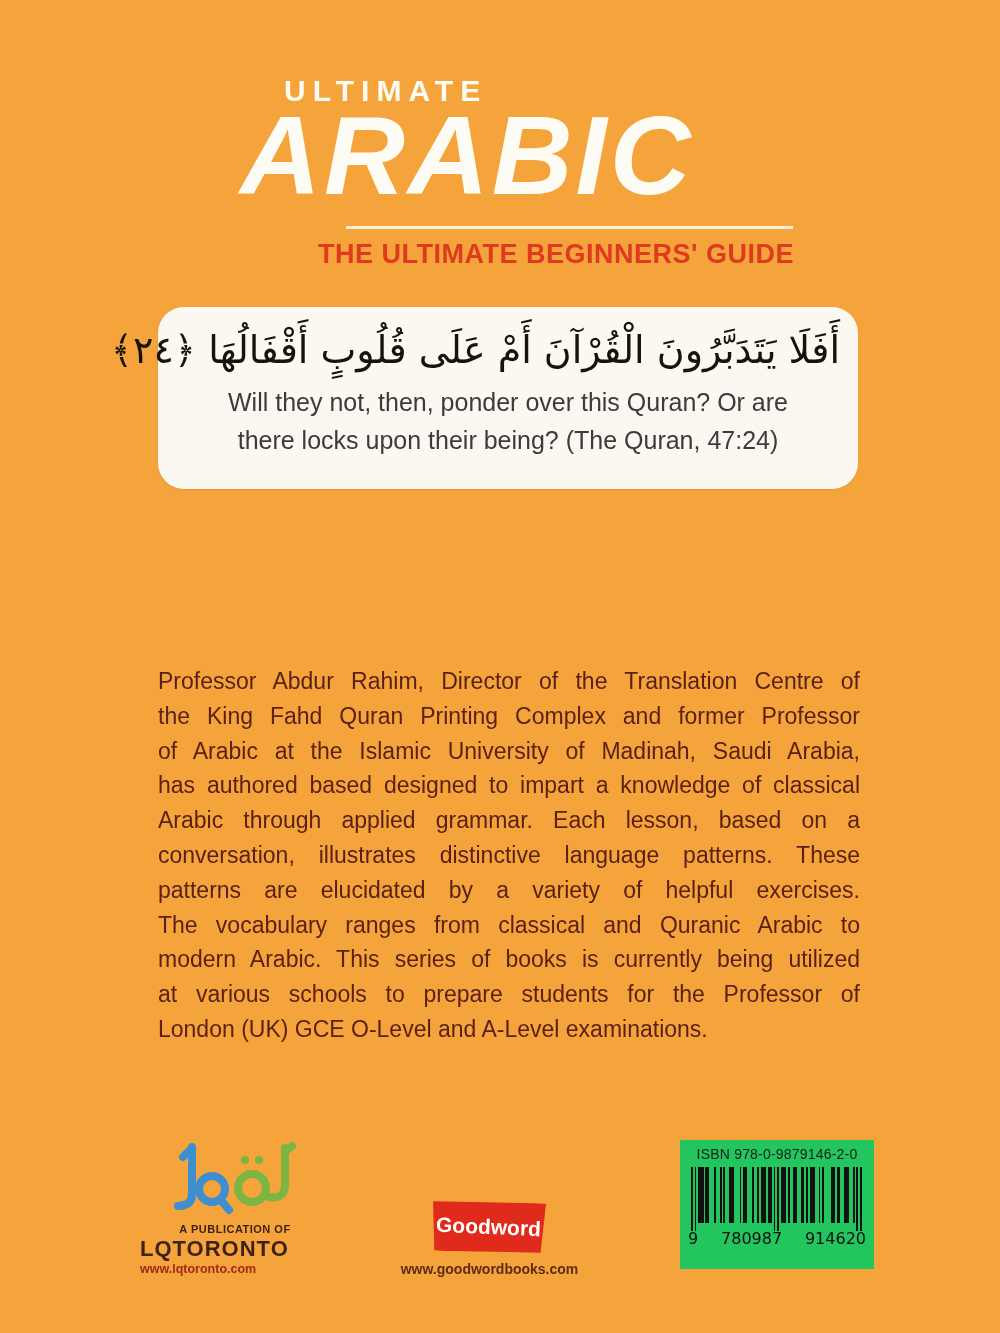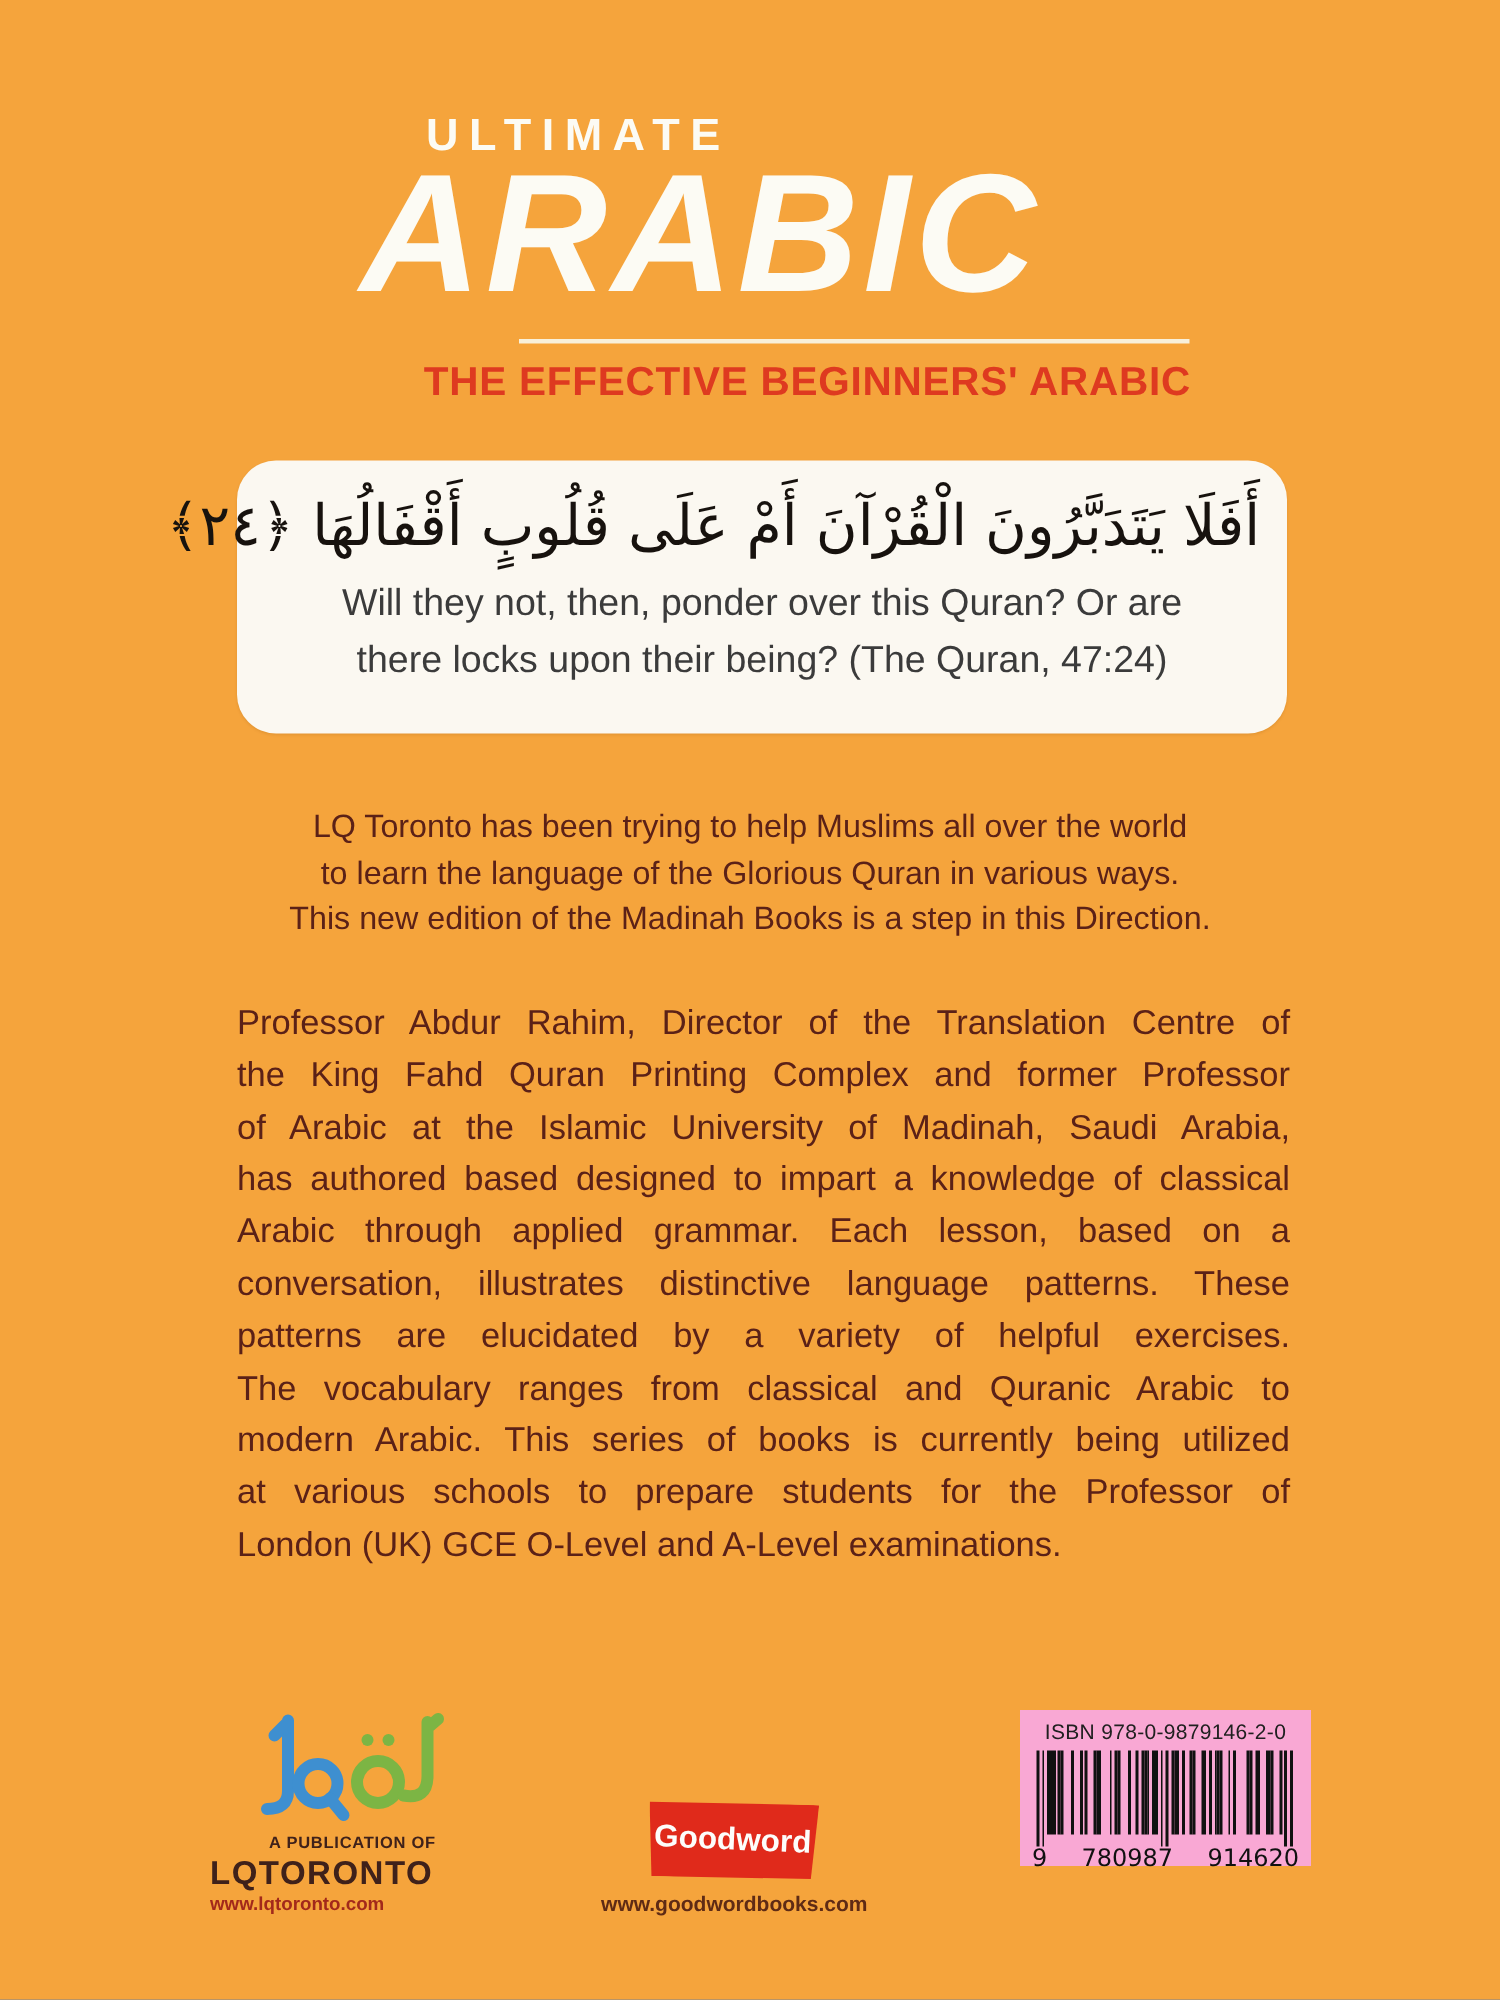--- a/index.html
+++ b/index.html
@@ -82,21 +82,21 @@
     clip-path:polygon(0 5%, 100% 0, 97% 95%, 3% 100%);
     display:flex; align-items:center; justify-content:center;
   }
   .gw-flag span { color:#FDFDFB; font-size:21px; font-weight:bold; }
   .gw-site {
     left:382px; top:1261px; width:215px; text-align:center;
     font-size:14px; font-weight:bold; color:#5F2B15; white-space:nowrap;
   }
 
   
-  .barcode-box { left:680px; top:1140px; width:194px; height:104px; background:#f9a8d4; }
+  .barcode-box { left:680px; top:1140px; width:194px; height:129px; background:#22c55e; }
   .isbn-label {
     margin-top:6px; text-align:center; font-size:14px;
     color:#202020; letter-spacing:0.2px; white-space:nowrap;
   }
   .bars { margin:5px auto 0; width:172px; height:62px; display:flex; align-items:flex-start; }
   .bars i { display:block; height:56px; }
   .bars i.b { background:#111; }
   .bars i.g { height:64px; }
   .bc-digits {
     width:178px; margin:2px auto 0; display:flex; justify-content:space-between;
@@ -104,35 +104,30 @@
   }
 </style>
 </head>
 <body>
 
 <div class="page">
 
   <div class="abs series-label">ULTIMATE</div>
   <div class="abs book-title">ARABIC</div>
   <div class="abs title-rule"></div>
-  <div class="abs tagline">THE EFFECTIVE BEGINNERS' ARABIC</div>
+  <div class="abs tagline">THE ULTIMATE BEGINNERS' GUIDE</div>
 
   <div class="abs quran-box">
     <div class="arabic-verse" dir="rtl">أَفَلَا يَتَدَبَّرُونَ الْقُرْآنَ أَمْ عَلَى قُلُوبٍ أَقْفَالُهَا ﴿٢٤﴾</div>
     <div class="verse-translation">
         <div class="line">Will they not, then, ponder over this Quran? Or are</div>
         <div class="line">there locks upon their being? (The Quran, 47:24)</div>
       </div>
   </div>
 
-  <div class="abs intro">
-      <div class="line">LQ Toronto has been trying to help Muslims all over the world</div>
-      <div class="line">to learn the language of the Glorious Quran in various ways.</div>
-      <div class="line">This new edition of the Madinah Books is a step in this Direction.</div>
-    </div>
 
   <div class="abs bio">
       <div class="line">Professor Abdur Rahim, Director of the Translation Centre of</div>
       <div class="line">the King Fahd Quran Printing Complex and former Professor</div>
       <div class="line">of Arabic at the Islamic University of Madinah, Saudi Arabia,</div>
       <div class="line">has authored based designed to impart a knowledge of classical</div>
       <div class="line">Arabic through applied grammar. Each lesson, based on a</div>
       <div class="line">conversation, illustrates distinctive language patterns. These</div>
       <div class="line">patterns are elucidated by a variety of helpful exercises.</div>
       <div class="line">The vocabulary ranges from classical and Quranic Arabic to</div>

